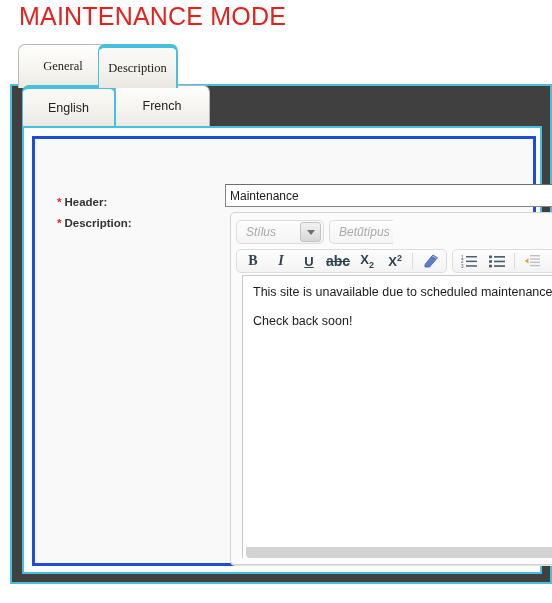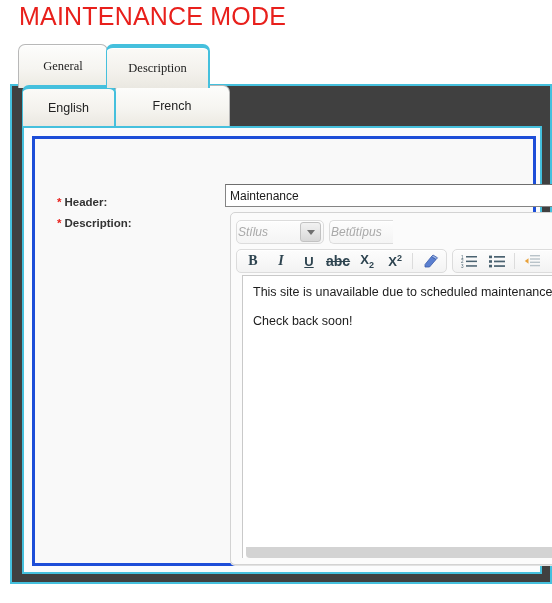--- a/index.html
+++ b/index.html
@@ -31,21 +31,21 @@
     font-family:Liberation Serif, serif;
   }
   .tab.active{
     border-top:4px solid #45c0dd;
     border-left:1px solid #45c0dd;
     border-right:2px solid #45c0dd;
     background:linear-gradient(to bottom,#fbfaf7 0%,#f3f1ec 60%,#eae8e1 100%);
     z-index:4;
   }
   #tab-general{left:0;width:90px;z-index:2;}
-  #tab-description{left:88px;width:104px;}
+  #tab-description{left:80px;width:80px;}
 
   
   .outer-panel{
     position:absolute;left:10px;top:84px;width:542px;height:500px;
     box-sizing:border-box;
     border:2px solid #45c0dd;
     background:#404040;
   }
 
   
@@ -59,21 +59,21 @@
     font-size:12.5px;color:#222;
   }
   .itab.active{
     border-top:4px solid #45c0dd;
     border-left:1px solid #45c0dd;
     border-right:2px solid #45c0dd;
     background:linear-gradient(to bottom,#fbfaf7 0%,#f3f1ec 60%,#eae8e1 100%);
     z-index:4;
   }
   #tab-english{left:0;width:94px;z-index:2;}
-  #tab-french{left:92px;width:116px;align-items:center;}
+  #tab-french{left:92px;width:96px;align-items:center;}
 
   
   .inner-panel{
     position:absolute;left:10px;top:40px;width:520px;height:448px;
     box-sizing:border-box;
     border:2px solid #45c0dd;
     background:#fbfcfd;
   }
 
   
@@ -137,21 +137,21 @@
   }
   .tbtn.src{padding:0 6px 0 4px;font-size:11.5px;font-weight:bold;color:#21343d;gap:4px;}
   .sep{width:1px;height:16px;background:#dcdcdc;margin:0 3px;}
 
   
   .combo{
     display:flex;align-items:center;justify-content:space-between;
     background:linear-gradient(to bottom,#fdfdfd,#f4f4f4);
     border:1px solid #dcdcdc;border-radius:5px;
     height:24px;box-sizing:border-box;margin-right:5px;
-    padding:0 2px 0 1px;
+    padding:0 2px 0 9px;
     font-style:italic;font-size:12px;color:#a9a9a9;
     box-shadow:inset 0 1px 0 #fff;white-space:nowrap;overflow:hidden;
   }
   .combo .arrow{
     width:19px;height:18px;margin-left:8px;flex:none;
     border:1px solid #c2c2c2;border-radius:3px;
     background:linear-gradient(to bottom,#f2f2f2,#d8d8d8);
     display:flex;align-items:center;justify-content:center;
   }
   .combo .arrow i{

